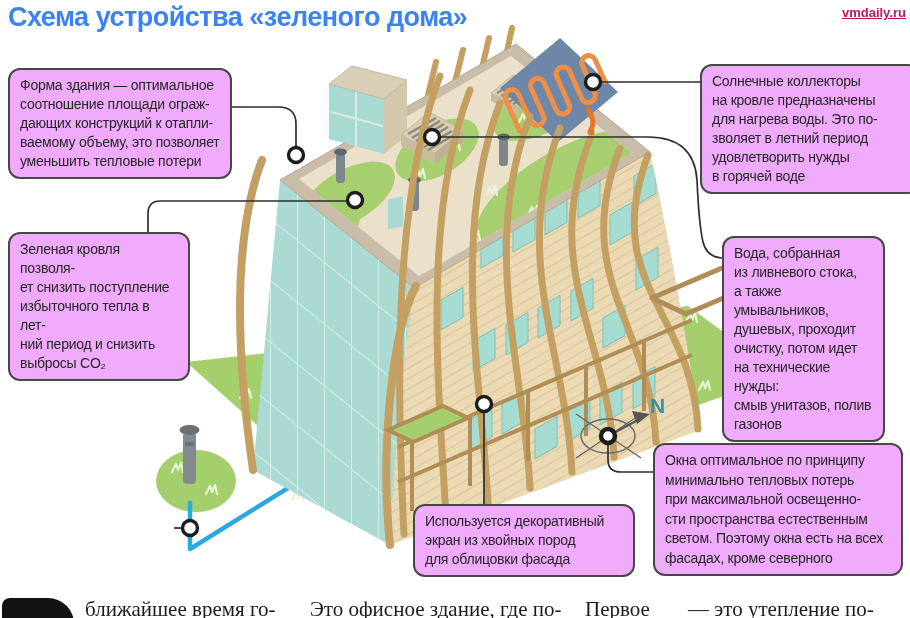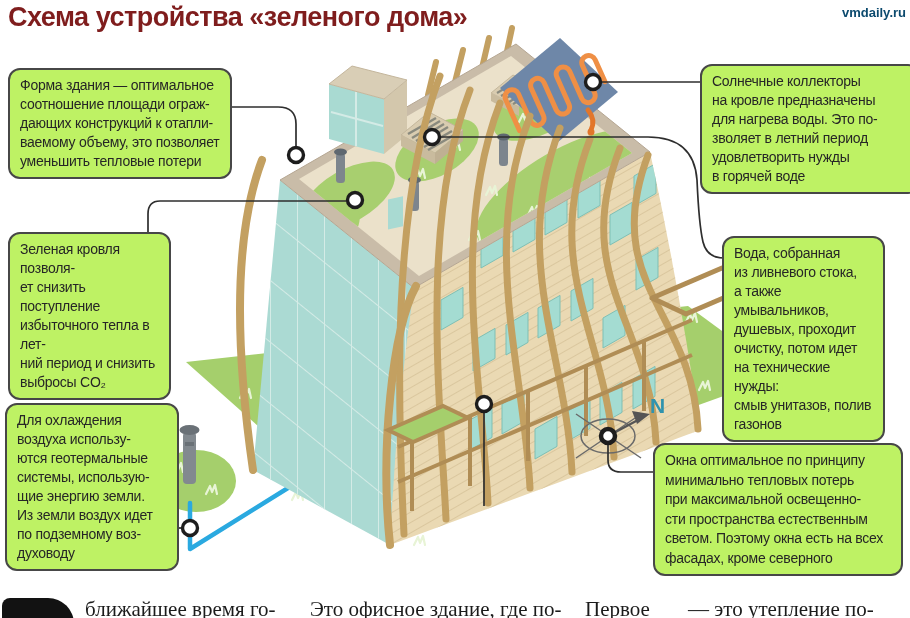--- a/index.html
+++ b/index.html
@@ -4,35 +4,35 @@
 <style>
   html,body{margin:0;padding:0;}
   body{
     position:relative;width:910px;height:618px;overflow:hidden;background:#ffffff;
     font-family:"Liberation Sans","DejaVu Sans",sans-serif;
   }
   .stage{position:absolute;inset:0;}
   svg.scene{position:absolute;left:0;top:0;z-index:0;}
   .title{
     position:absolute;left:8px;top:2px;z-index:2;
-    font-size:27px;font-weight:700;letter-spacing:-0.5px;color:#7f1d1d;
+    font-size:27px;font-weight:700;letter-spacing:-0.5px;color:#3b82f6;
   }
   .watermark{
     position:absolute;right:4px;top:5px;z-index:2;
-    font-size:13px;font-weight:700;color:#0c4a6e;
+    font-size:13px;font-weight:700;color:#be185d;text-decoration:underline;
   }
   .callout{
-    position:absolute;z-index:2;background:#bef264;
+    position:absolute;z-index:2;background:#f0abfc;
     border:2px solid #474747;border-radius:12px;
     padding:6px 10px;box-sizing:border-box;
     font-size:14px;line-height:19px;letter-spacing:-0.25px;color:#262626;
     white-space:pre-line;
   }
   .co-a{left:8px;  top:68px;  width:224px;}
-  .co-b{left:8px;  top:232px; width:163px;}
+  .co-b{left:8px;  top:232px; width:182px;}
   .co-c{left:5px;  top:403px; width:174px;}
   .co-d{left:700px;top:64px;  width:220px;}
   .co-e{left:722px;top:236px; width:163px;}
   .co-f{left:413px;top:504px; width:222px;}
   .co-g{left:653px;top:443px; width:250px;line-height:19.5px;}
   .footer{position:absolute;left:0;top:596px;width:910px;height:40px;z-index:2;}
   .frag{
     position:absolute;top:1px;font-family:"Liberation Serif","DejaVu Serif",serif;
     font-size:21px;color:#1b1b1b;white-space:nowrap;
   }
@@ -285,42 +285,37 @@
 <div class="callout co-a">Форма здания — оптимальное
 соотношение площади ограж-
 дающих конструкций к отапли-
 ваемому объему, это позволяет
 уменьшить тепловые потери</div>
 <div class="callout co-b">Зеленая кровля позволя-
 ет снизить поступление
 избыточного тепла в лет-
 ний период и снизить
 выбросы CO₂</div>
-<div class="callout co-c">Для охлаждения
-воздуха использу-
-ются геотермальные
-системы, использую-
-щие энергию земли.
-Из земли воздух идет
-по подземному воз-
-духоводу</div>
 <div class="callout co-d">Солнечные коллекторы
 на кровле предназначены
 для нагрева воды. Это по-
 зволяет в летний период
 удовлетворить нужды
 в горячей воде</div>
 <div class="callout co-e">Вода, собранная
 из ливневого стока,
 а также умывальников,
 душевых, проходит
 очистку, потом идет
 на технические нужды:
 смыв унитазов, полив
 газонов</div>
+<div class="callout co-f">Используется декоративный
+экран из хвойных пород
+для облицовки фасада</div>
 <div class="callout co-g">Окна оптимальное по принципу
 минимально тепловых потерь
 при максимальной освещенно-
 сти пространства естественным
 светом. Поэтому окна есть на всех
 фасадах, кроме северного</div>
 
 <div class="footer">
   <div class="dropcap"></div>
   <span class="frag frag-0">ближайшее время го-</span>

